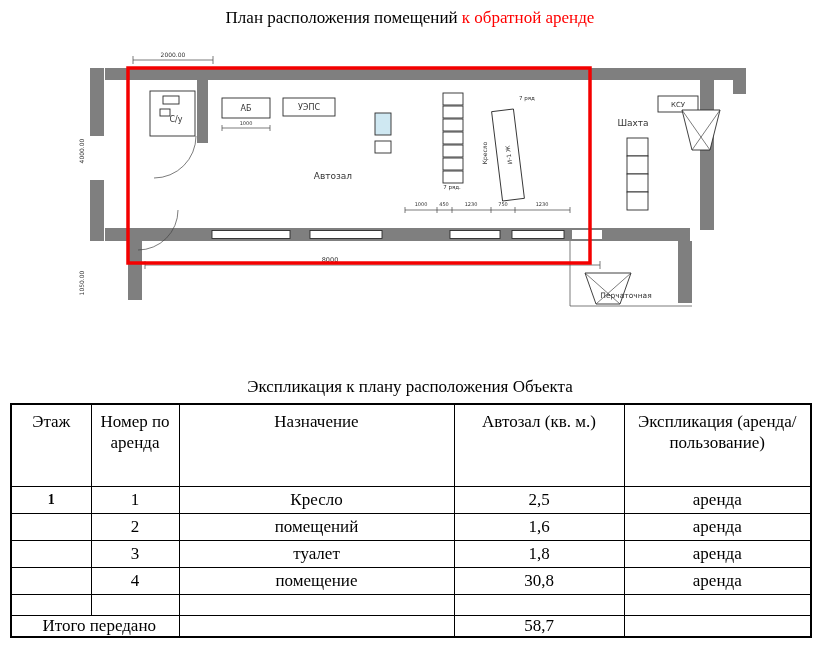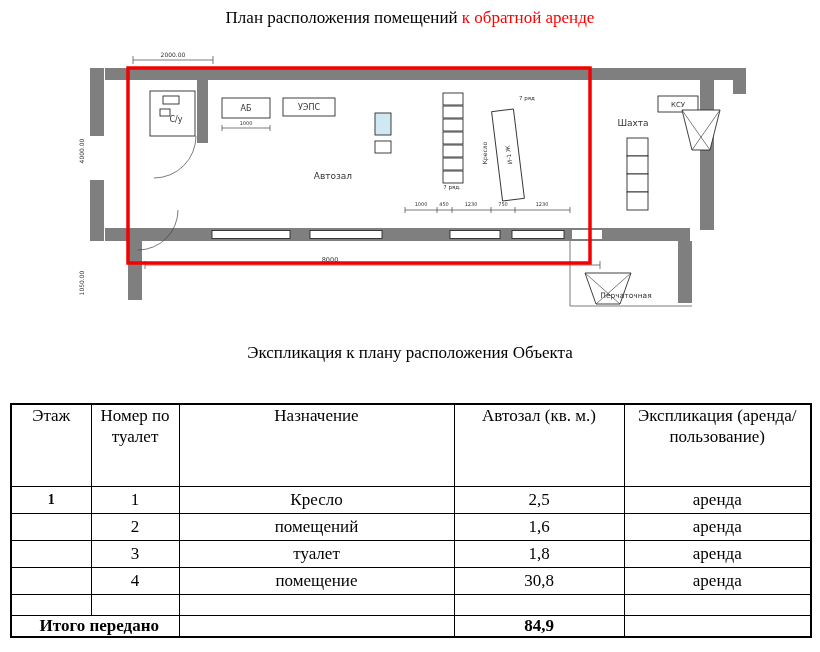--- a/index.html
+++ b/index.html
@@ -5,32 +5,32 @@
   * { margin:0; padding:0; box-sizing:border-box; }
   body { background:#ffffff; font-family:"Liberation Serif", serif; }
   .page { position:relative; width:820px; height:652px; background:#fff; overflow:hidden; }
 
   .title { position:absolute; top:8px; left:0; right:0; text-align:center;
            font-size:17px; color:#000; }
   .title .hl { color:#ff0000; }
 
   .plan-wrap { position:absolute; top:46px; left:0; width:820px; height:306px; }
 
-  .subtitle { position:absolute; top:343px; left:0; right:0; text-align:center;
+  .subtitle { position:absolute; top:377px; left:0; right:0; text-align:center;
               font-size:17px; color:#000; }
 
   table.expl { position:absolute; top:403px; left:10px; width:800px;
                border-collapse:collapse; border:2px solid #000;
                font-size:17px; color:#000; table-layout:fixed; }
   table.expl th, table.expl td { border:1px solid #000; text-align:center;
                vertical-align:middle; word-wrap:break-word; overflow:hidden; }
-  table.expl th { font-weight:normal; vertical-align:top; padding-top:0; height:82px; line-height:1.25; }
+  table.expl th { font-weight:normal; vertical-align:top; padding-top:6px; height:82px; line-height:1.25; }
   tr.data-row { height:27px; }
   tr.empty-row { height:21px; }
-  tr.total-row { height:20px; font-weight:bold;border-radius:14px; }
+  tr.total-row { height:20px; font-weight:normal;border-radius:14px; }
   td.floor-cell { font-weight:bold; font-size:14px; }
   td.total-label { text-align:left; padding-left:8px; }
 
   svg text { font-family:"DejaVu Sans", sans-serif; fill:#333; }
   .wall { fill:#7f7f7f; }
   .fix  { fill:#ffffff; stroke:#2b2b2b; stroke-width:0.9; }
   .thin { stroke:#444; stroke-width:0.7; fill:none; }
 </style>
 </head>
 <body>
@@ -168,21 +168,21 @@
     <colgroup>
       <col style="width:80px">
         <col style="width:88px">
         <col style="width:275px">
         <col style="width:170px">
         <col style="width:187px">
     </colgroup>
     <tbody>
         <tr>
       <th>Этаж</th>
-      <th>Номер по туалет</th>
+      <th>Номер по аренда</th>
       <th>Назначение</th>
       <th>Автозал (кв. м.)</th>
       <th>Экспликация (аренда/пользование)</th>
     </tr>
     <tr class="data-row">
       <td class="floor-cell">1</td>
       <td>1</td>
       <td>Кресло</td>
       <td>2,5</td>
       <td>аренда</td>
@@ -211,19 +211,19 @@
     <tr class="empty-row">
       <td></td>
       <td></td>
       <td></td>
       <td></td>
       <td></td>
     </tr>
     <tr class="total-row">
       <td class="total-label" colspan="2">Итого передано</td>
       <td></td>
-      <td>84,9</td>
+      <td>58,7</td>
       <td></td>
     </tr>
   </tbody>
     </table>
 
 </div>
 
 </body></html>

